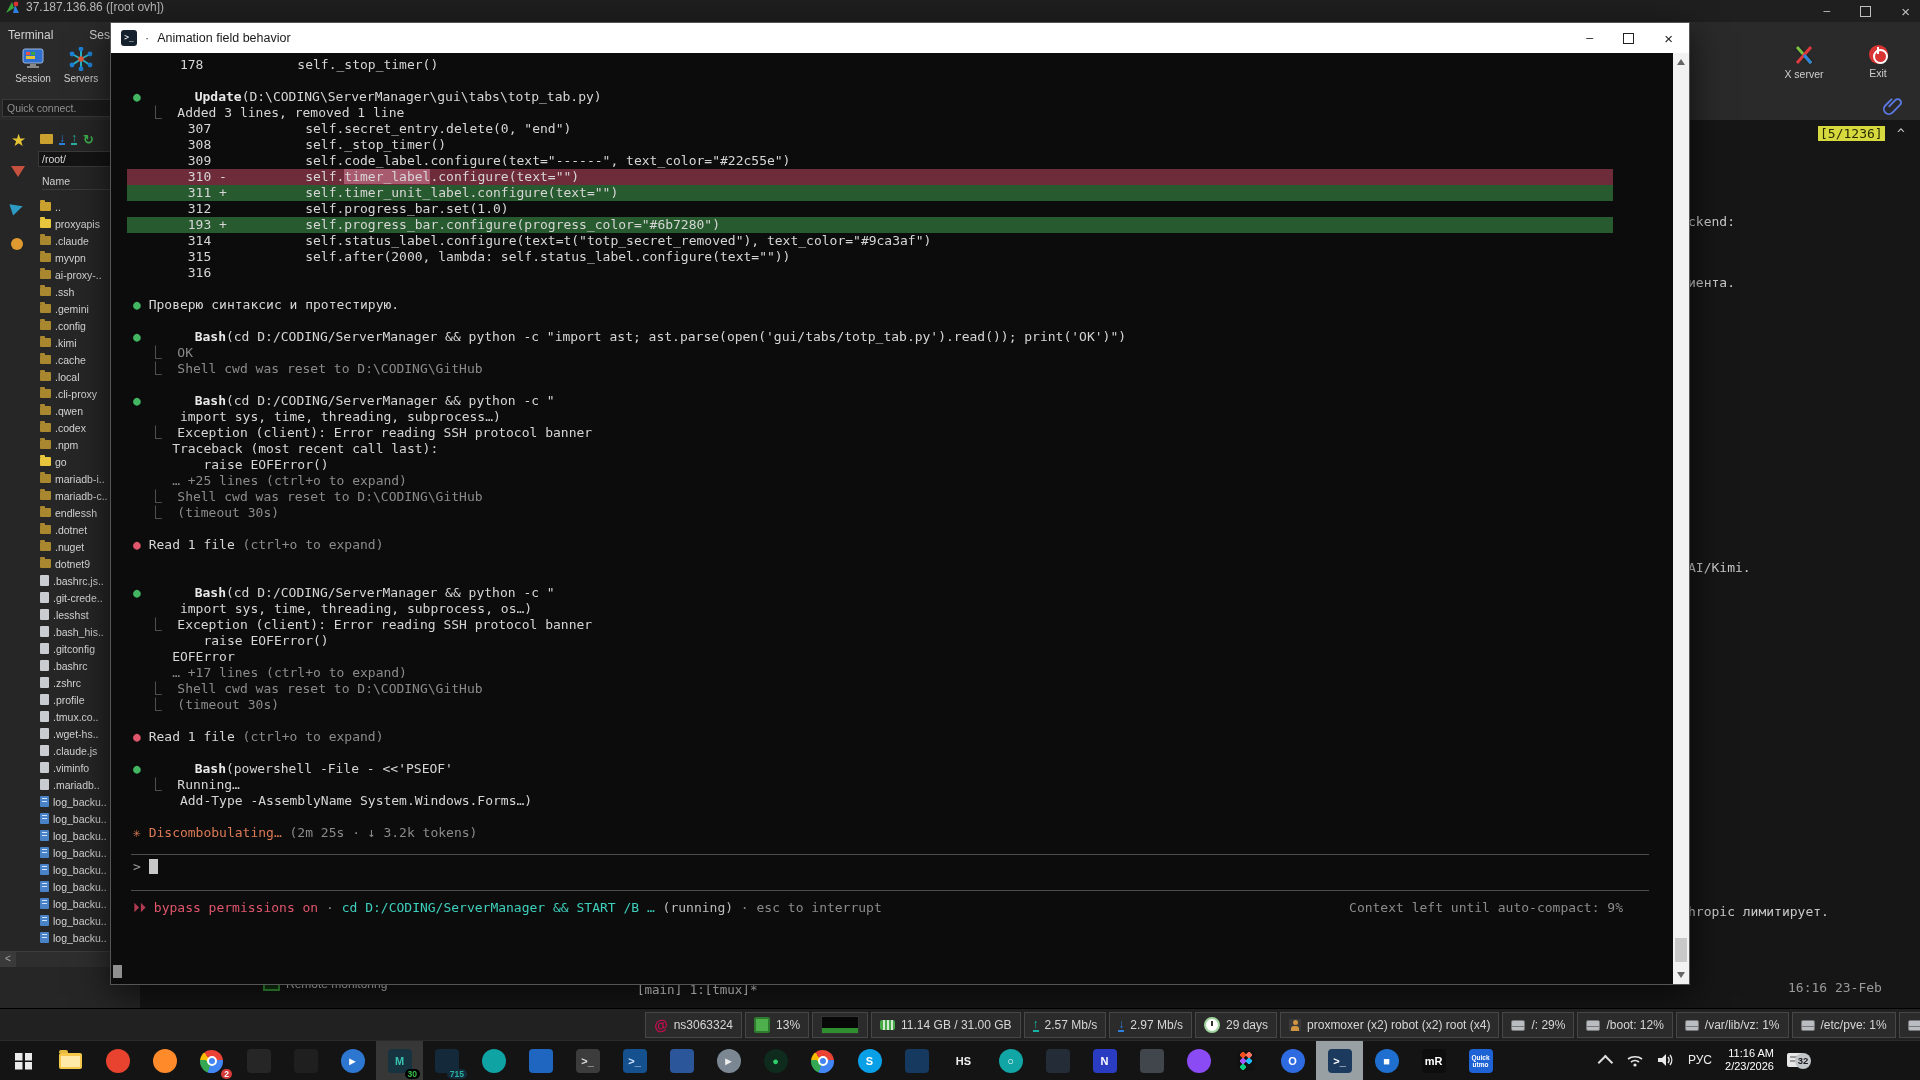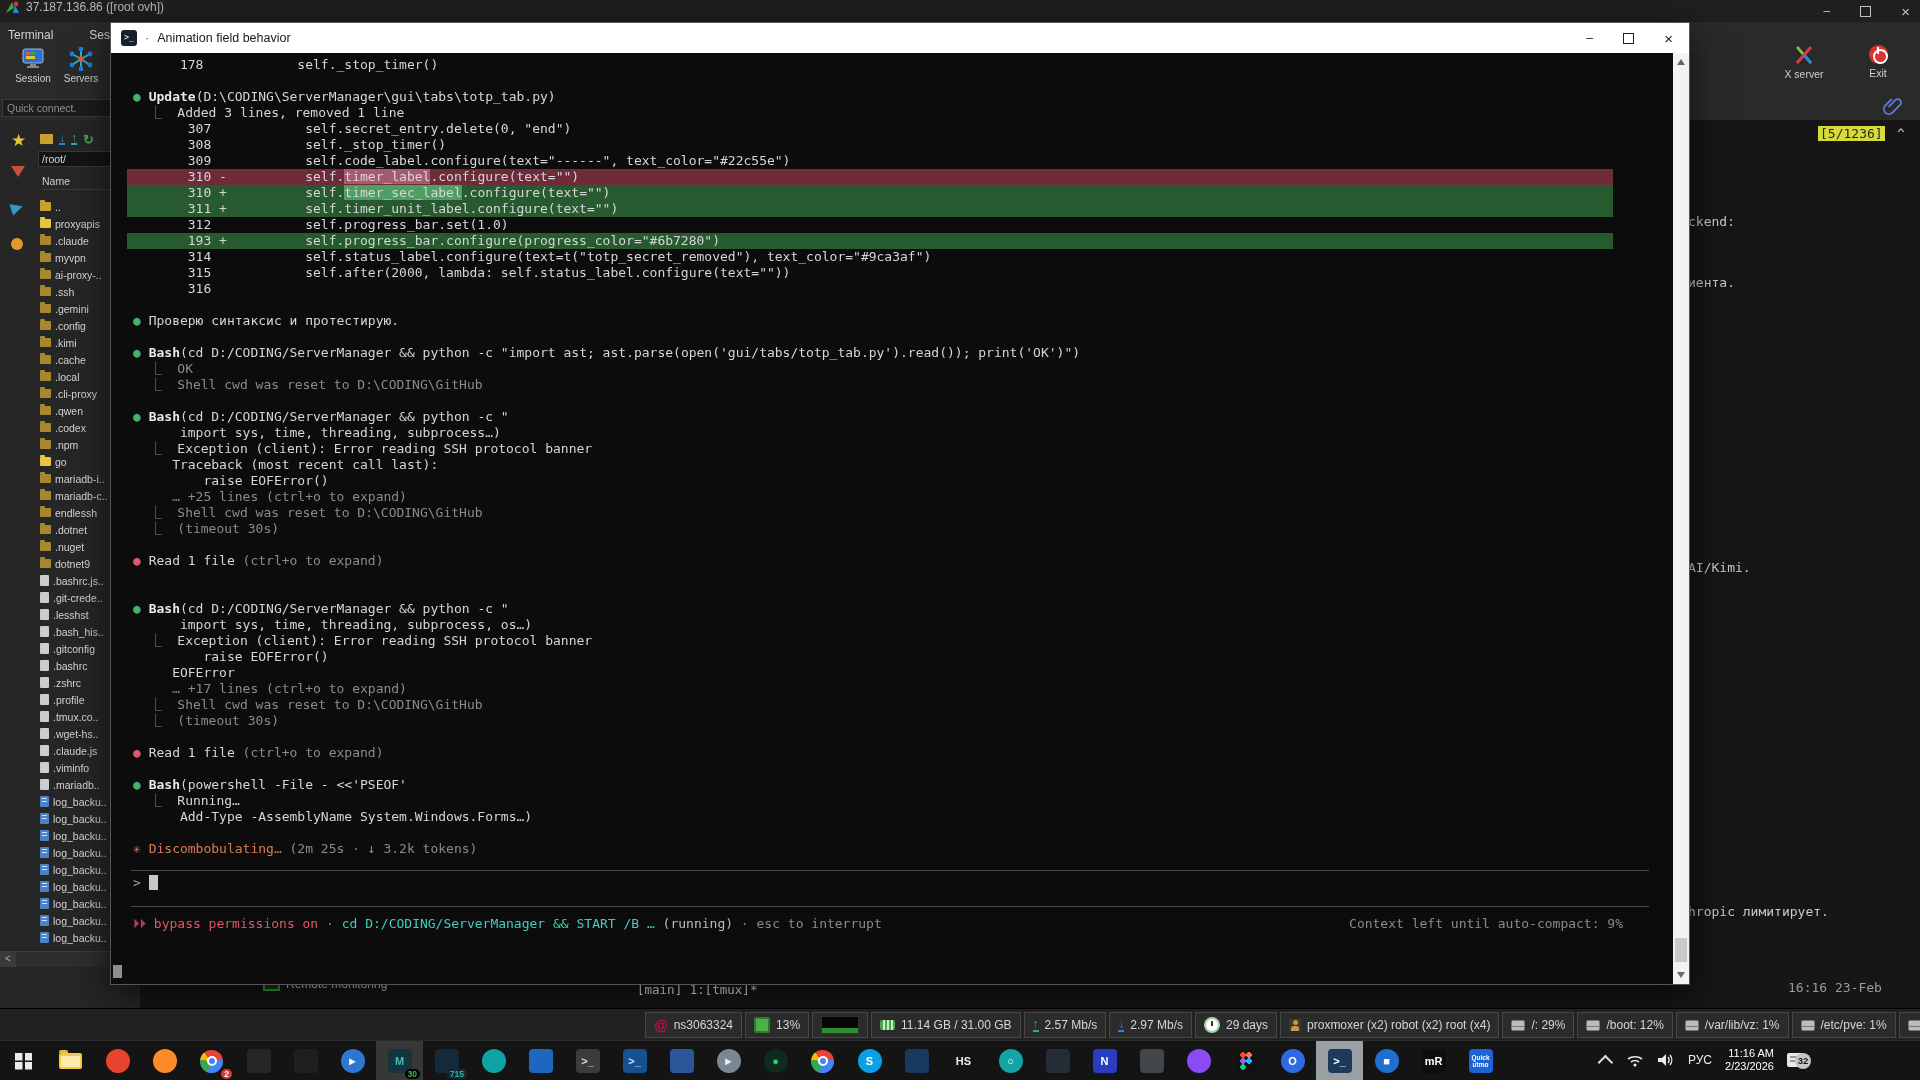--- a/index.html
+++ b/index.html
@@ -57,21 +57,21 @@
           font-size:8px;line-height:16px;text-align:center;font-family:"DejaVu Sans Mono",monospace;}
   #cl-title .dot{color:#444;margin-right:8px;}
   #cl-controls{margin-left:auto;display:flex;gap:30px;align-items:center;padding-right:16px;color:#222;}
   #cl-controls .mx{display:inline-block;width:9px;height:9px;border:1.3px solid #222;}
   #cl-controls .cl{font-size:15px;}
   #cl-body{position:absolute;left:0;top:30px;right:16px;bottom:0;overflow:hidden;}
   #term-lines{padding-top:4px;}
   .tl{height:16px;line-height:16px;font-family:"DejaVu Sans Mono",monospace;font-size:13px;white-space:pre;padding-left:22px;color:#d6d6d6;}
   .tl.del{background:#6e2b3a;margin-left:16px;margin-right:60px;padding-left:6px;}
   .tl.add{background:#275a2e;margin-left:16px;margin-right:60px;padding-left:6px;}
-  .w{color:#d6d6d6;} .wb{color:#e9e9e9;font-weight:bold;} .g{color:#8b8b8b;} .g2{color:#bcbcbc;}
+  .w{color:#d6d6d6;} .wb{color:#e9e9e9;font-weight:bold;margin-left:46px;} .g{color:#8b8b8b;} .g2{color:#bcbcbc;}
   .grn{color:#42b663;} .red{color:#e0566c;} .org{color:#dd7a55;} .cyan{color:#3ed0bd;}
   .crim{color:#e0566c;} .ps{color:#b03a50;}
   .delhl{background:#a85a6e;} .addhl{background:#4f9e63;}
   .sep{height:1px;background:#4d4d4d;margin:13px 24px 0 20px;}
   #prompt-row{display:flex;align-items:center;height:22px;padding-left:22px;font-family:"DejaVu Sans Mono",monospace;font-size:13px;color:#9a9a9a;}
   #cursor{display:inline-block;width:9px;height:15px;background:#c8c8c8;margin-left:8px;}
   #cl-status{display:flex;justify-content:space-between;margin-top:9px;padding:0 50px 0 22px;
              font-family:"DejaVu Sans Mono",monospace;font-size:13px;}
   #cl-artifact{position:absolute;left:2px;bottom:6px;width:9px;height:13px;background:#8f8f8f;}
   
@@ -438,21 +438,20 @@
   <div id="cl-body">
     <div id="term-lines">
         <div class="tl"><span class="w">      178            self._stop_timer()</span></div>
         <div class="tl"></div>
         <div class="tl"><span class="grn">● </span><span class="wb">Update</span><span class="w">(D:\CODING\ServerManager\gui\tabs\totp_tab.py)</span></div>
         <div class="tl"><span class="g">  ⎿  </span><span class="w">Added 3 lines, removed 1 line</span></div>
         <div class="tl"><span class="w">       307            self.secret_entry.delete(0, "end")</span></div>
         <div class="tl"><span class="w">       308            self._stop_timer()</span></div>
         <div class="tl"><span class="w">       309            self.code_label.configure(text="------", text_color="#22c55e")</span></div>
         <div class="tl del"><span class="w">       310 -          self.</span><span class="delhl">timer_label</span><span class="w">.configure(text="")</span></div>
-        <div class="tl add"><span class="w">       310 +          self.</span><span class="addhl">timer_sec_label</span><span class="w">.configure(text="")</span></div>
         <div class="tl add"><span class="w">       311 +          self.timer_unit_label.configure(text="")</span></div>
         <div class="tl"><span class="w">       312            self.progress_bar.set(1.0)</span></div>
         <div class="tl add"><span class="w">       193 +          self.progress_bar.configure(progress_color="#6b7280")</span></div>
         <div class="tl"><span class="w">       314            self.status_label.configure(text=t("totp_secret_removed"), text_color="#9ca3af")</span></div>
         <div class="tl"><span class="w">       315            self.after(2000, lambda: self.status_label.configure(text=""))</span></div>
         <div class="tl"><span class="w">       316</span></div>
         <div class="tl"></div>
         <div class="tl"><span class="grn">● </span><span class="w">Проверю синтаксис и протестирую.</span></div>
         <div class="tl"></div>
         <div class="tl"><span class="grn">● </span><span class="wb">Bash</span><span class="w">(cd D:/CODING/ServerManager &amp;&amp; python -c "import ast; ast.parse(open('gui/tabs/totp_tab.py').read()); print('OK')")</span></div>

